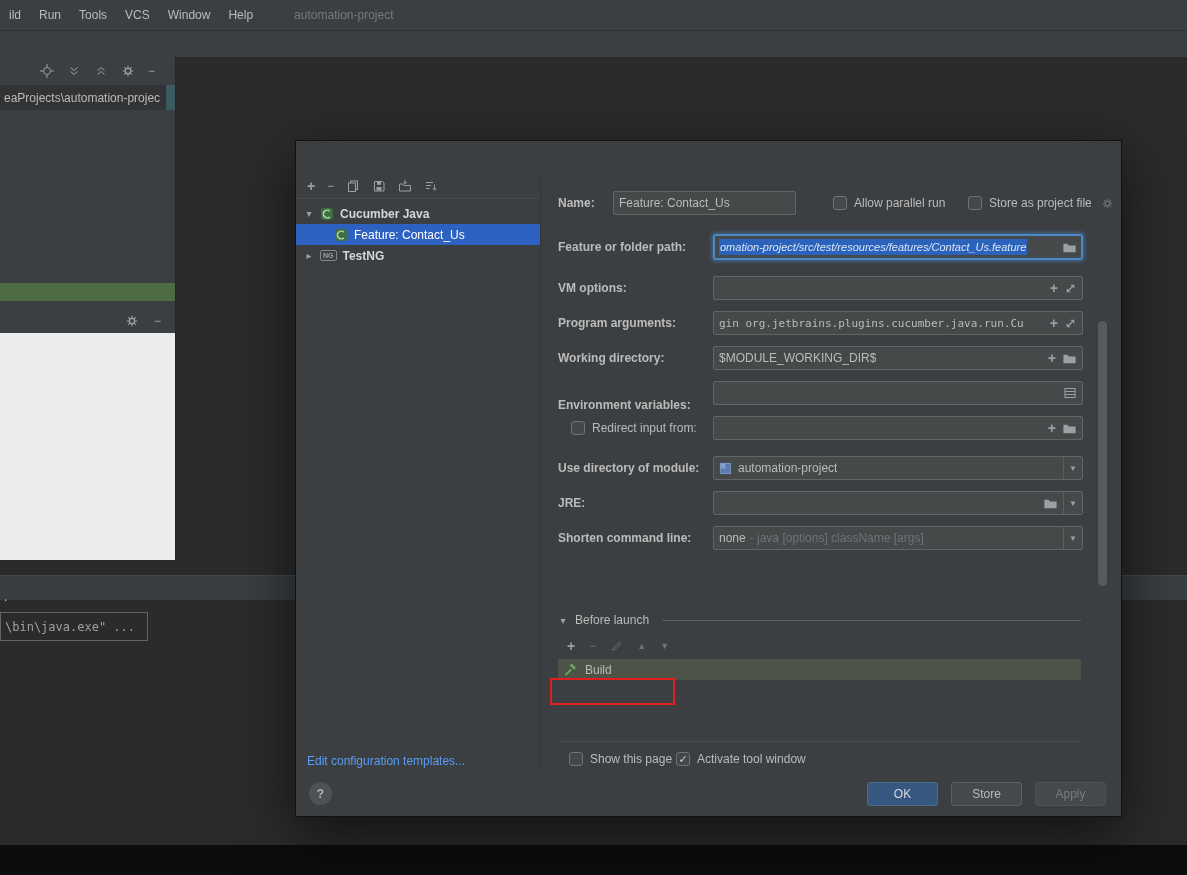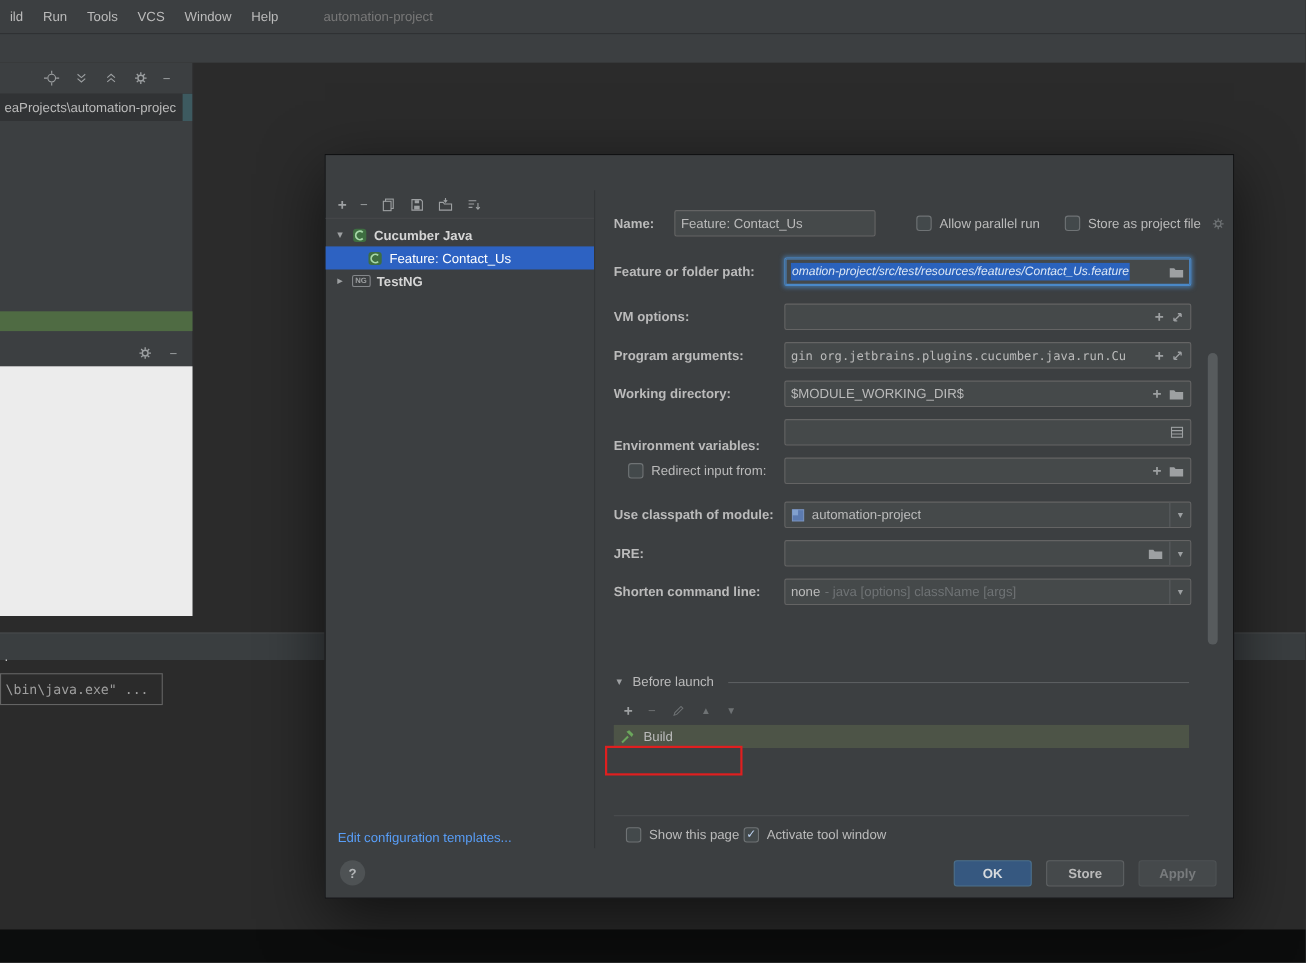--- a/index.html
+++ b/index.html
@@ -55,21 +55,21 @@
 .bl-header{position:absolute;top:440px;left:16px;right:40px;display:flex;align-items:center;gap:7px;}
 .bl-header .rule{flex:1;border-top:1px solid #5b5e60;margin-left:6px;}
 .bl-toolbar{position:absolute;top:462px;left:16px;right:40px;height:22px;display:flex;align-items:center;gap:14px;padding-left:9px;}
 .bl-list{position:absolute;top:486px;left:16px;right:40px;height:83px;border-bottom:1px solid #4a4d4f;}
 .bl-row{height:21px;display:flex;align-items:center;gap:7px;padding-left:5px;cursor:default;}
 .bl-row.hl{background:#4d5447;}
 .red-box{position:absolute;left:8px;top:505px;width:125px;height:27px;border:2px solid #e01f1f;z-index:6;pointer-events:none;}
 .dlg-footer{position:absolute;left:0;right:0;bottom:0;height:45px;display:flex;align-items:center;gap:13px;padding:0 15px 0 13px;}
 .help-circle{width:23px;height:23px;border-radius:50%;background:#4e5254;color:#b3b6b8;display:flex;align-items:center;justify-content:center;font-weight:bold;cursor:pointer;}
 .spacer{flex:1;}
-.btn{min-width:71px;height:24px;display:flex;align-items:center;justify-content:center;background:#45494b;border:1px solid #5e6163;border-radius:3px;color:#bbbbbb;padding:0 12px;cursor:pointer;font-weight:bold;}
+.btn{min-width:71px;height:24px;display:flex;align-items:center;justify-content:center;background:#45494b;border:1px solid #5e6163;border-radius:3px;color:#bbbbbb;padding:0 12px;cursor:pointer;}
 .btn.primary{background:#365880;border-color:#4c708c;color:#d8dbde;}
 .btn.disabled{color:#787b7d;border-color:#4e5254;cursor:default;}
 .scroll-thumb{position:absolute;right:14px;top:180px;width:9px;height:265px;background:#5a5e60;border-radius:5px;opacity:.9;cursor:pointer;}
 </style>
 </head>
 <body>
 
 <div class="menubar">
   <span class="menu-item">ild</span>
   <span class="menu-item">Run</span>
@@ -289,21 +289,21 @@
       <span class="ficons">
         <span class="plus-ic">+</span>
         <span>
             <svg width="15" height="15" viewBox="0 0 16 16">
               <path d="M1.5 13V4h4.3l1.4 1.8h7.3V13z" fill="#9da0a2"></path>
             </svg>
           </span>
       </span>
     </div>
 
-    <div class="lbl" style="top:283px;">Use classpath of module:</div>
+    <div class="lbl" style="top:283px;">Use directory of module:</div>
     <div class="fld combo" style="top:283px;">
       <span style="margin-right:6px;">
           <svg width="13" height="13" viewBox="0 0 14 14">
             <rect x="1.5" y="1.5" width="11" height="11" fill="#5c7bb0" stroke="#7a95c2"></rect>
             <rect x="1.5" y="1.5" width="5.5" height="5.5" fill="#81a0ce"></rect>
           </svg>
         </span>
       <span class="fval">automation-project</span>
       <span class="combo-arrow">▼</span>
     </div>

